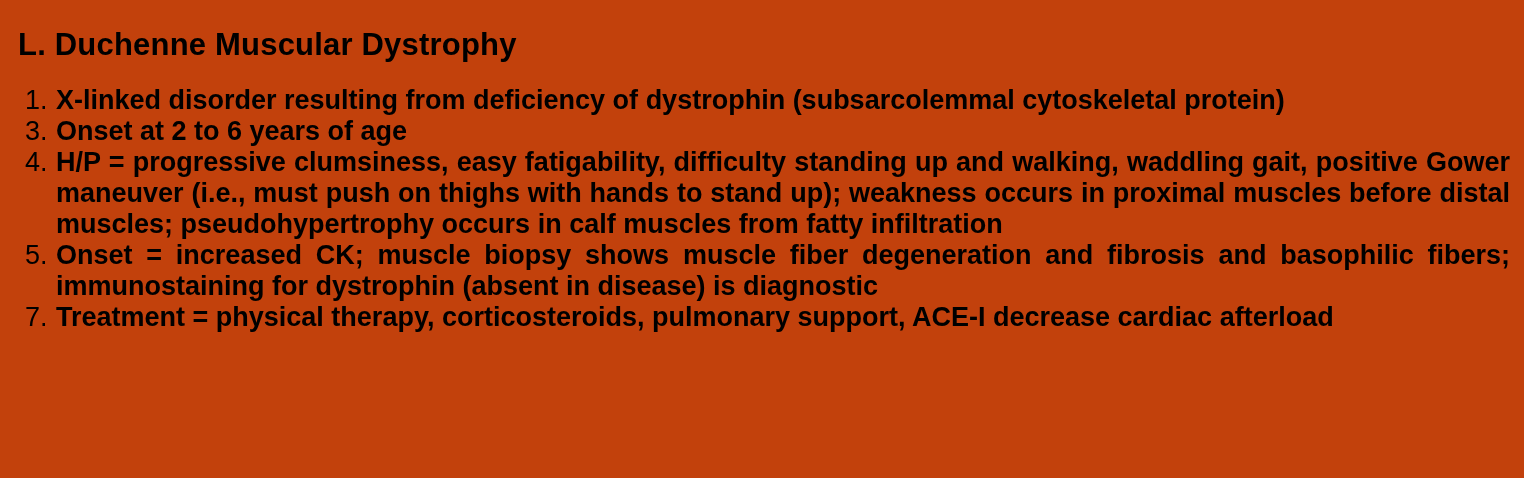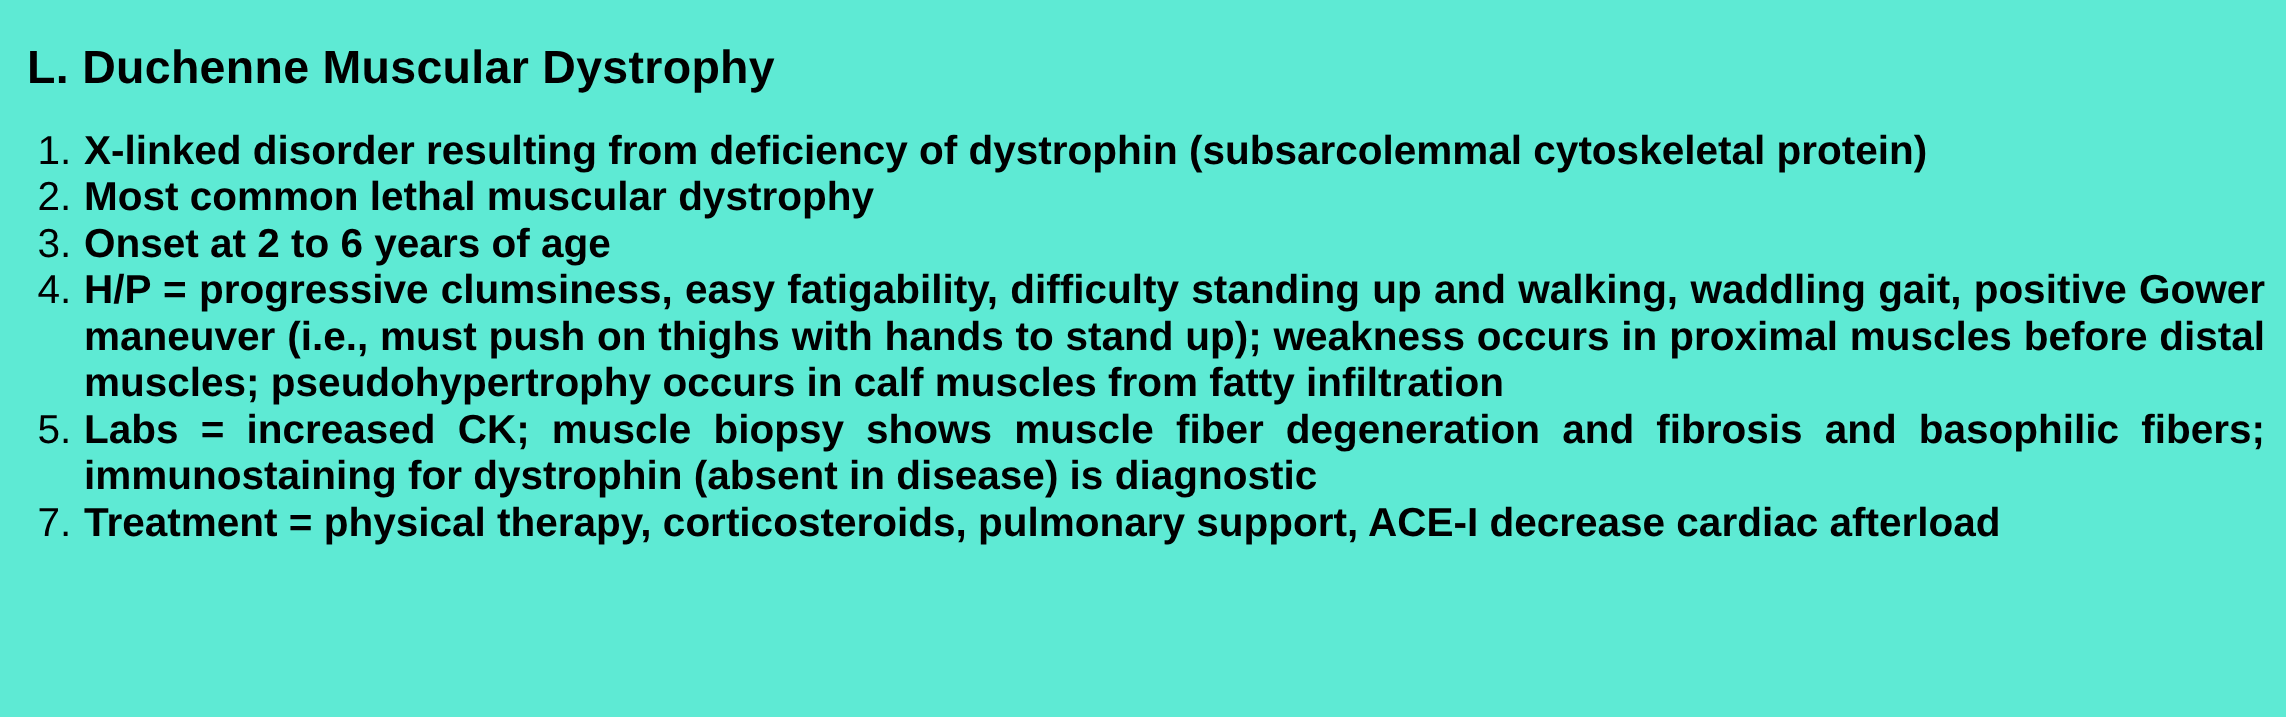--- a/index.html
+++ b/index.html
@@ -7,21 +7,21 @@
     padding: 0;
     background: #ffffff;
     color: #000000;
     font-family: "Liberation Sans", "DejaVu Sans", sans-serif;
   }
   .page {
     width: 1524px;
     height: 478px;
     box-sizing: border-box;
     padding: 27px 14px 0 18px;
-    background: #5eead4;
+    background: #c2410c;
     overflow: hidden;
   }
   .heading {
     font-size: 31px;
     font-weight: bold;
     line-height: 36px;
     margin: 0 0 22px 0;
     letter-spacing: 0.2px;
   }
   .items {
@@ -45,19 +45,18 @@
   .seg { font-weight: bold; }
   .seg.bold { font-weight: bold; margin-top: 32px; }
 </style>
 </head>
 <body>
 
 <div class="page">
   <h1 class="heading">L. Duchenne Muscular Dystrophy</h1>
   <ol class="items">
       <li class="item"><span class="num">1.</span><span class="seg">X-linked disorder resulting from deficiency of </span><span class="seg bold">dystrophin</span><span class="seg"> (subsarcolemmal cytoskeletal protein)</span></li>
-      <li class="item"><span class="num">2.</span><span class="seg bold">Most common</span><span class="seg"> lethal muscular dystrophy</span></li>
       <li class="item"><span class="num">3.</span><span class="seg">Onset at 2 to 6 years of age</span></li>
       <li class="item"><span class="num">4.</span><span class="seg bold">H/P</span><span class="seg"> = progressive clumsiness, easy fatigability, </span><span class="seg bold">difficulty standing up and walking,</span><span class="seg"> waddling gait, positive </span><span class="seg bold">Gower maneuver</span><span class="seg"> (i.e., must push on thighs with hands to stand up); weakness occurs in proximal muscles before distal muscles; </span><span class="seg bold">pseudohypertrophy</span><span class="seg"> occurs in calf muscles from fatty infiltration</span></li>
-      <li class="item"><span class="num">5.</span><span class="seg bold">Labs</span><span class="seg"> = increased CK; muscle biopsy shows muscle fiber degeneration and fibrosis and basophilic fibers; immunostaining for dystrophin (</span><span class="seg bold">absent</span><span class="seg"> in disease) is diagnostic</span></li>
+      <li class="item"><span class="num">5.</span><span class="seg bold">Onset</span><span class="seg"> = increased CK; muscle biopsy shows muscle fiber degeneration and fibrosis and basophilic fibers; immunostaining for dystrophin (</span><span class="seg bold">absent</span><span class="seg"> in disease) is diagnostic</span></li>
       <li class="item"><span class="num">7.</span><span class="seg bold">Treatment</span><span class="seg"> = physical therapy, corticosteroids, pulmonary support, ACE-I decrease cardiac afterload</span></li>
     </ol>
 </div>
 
 </body></html>

